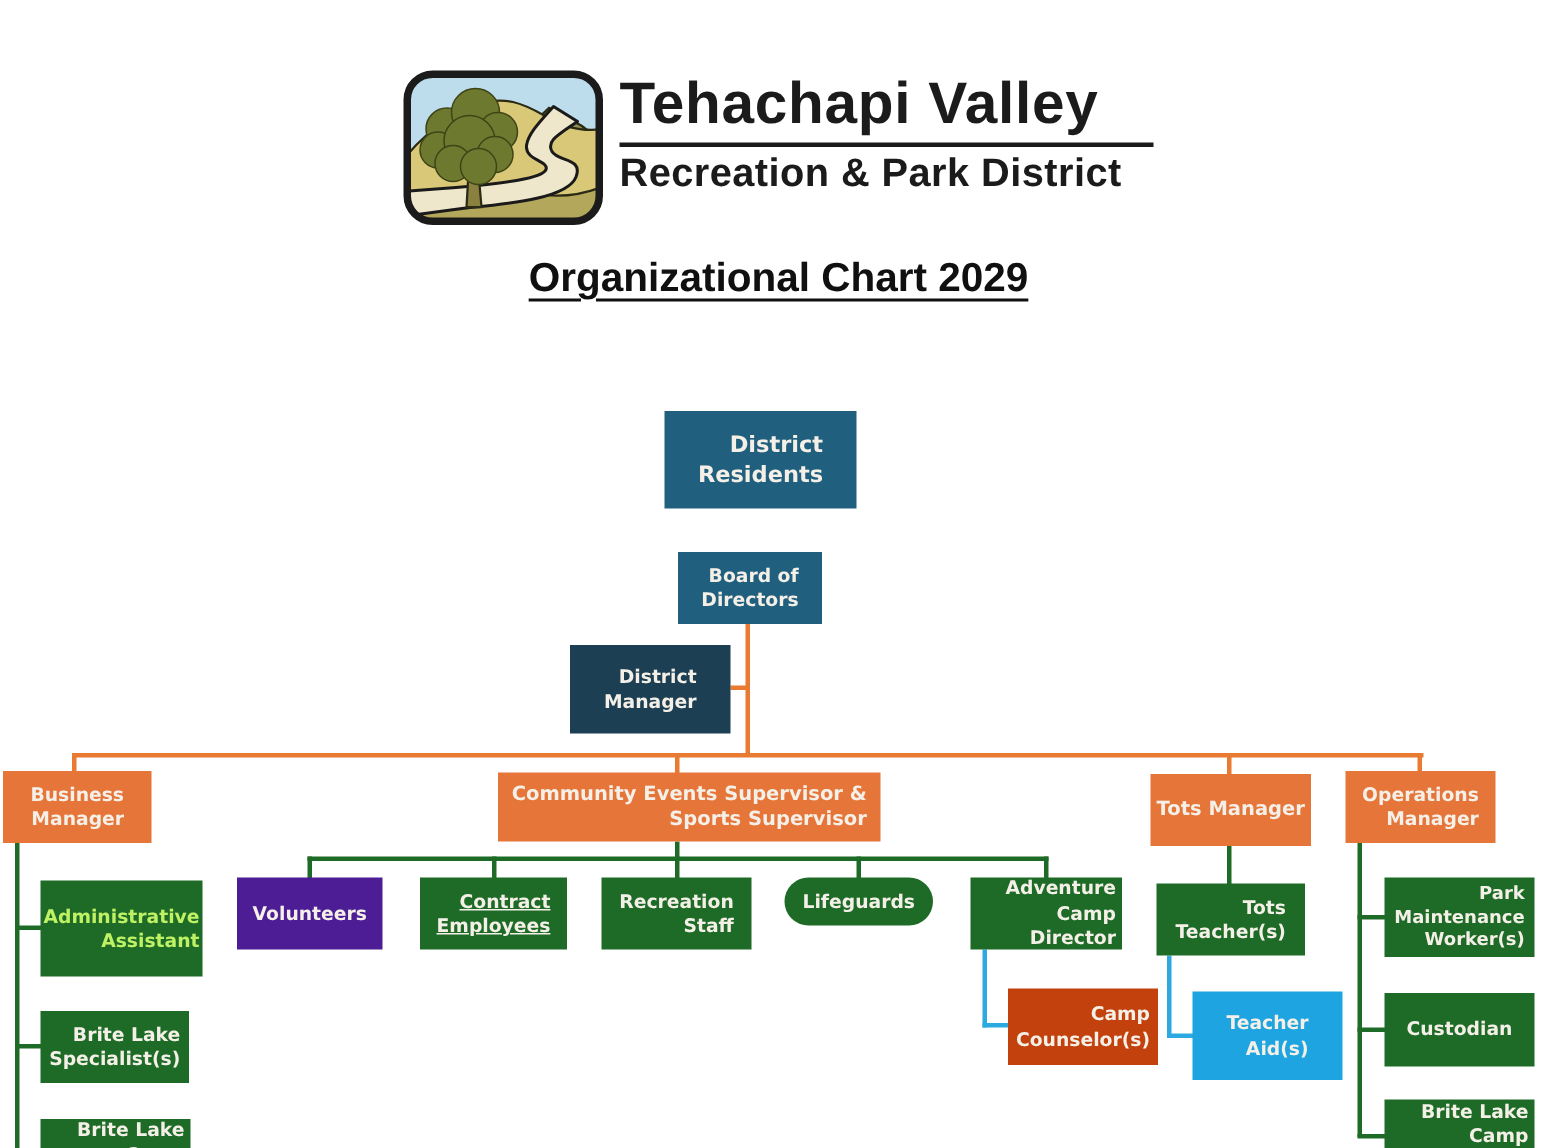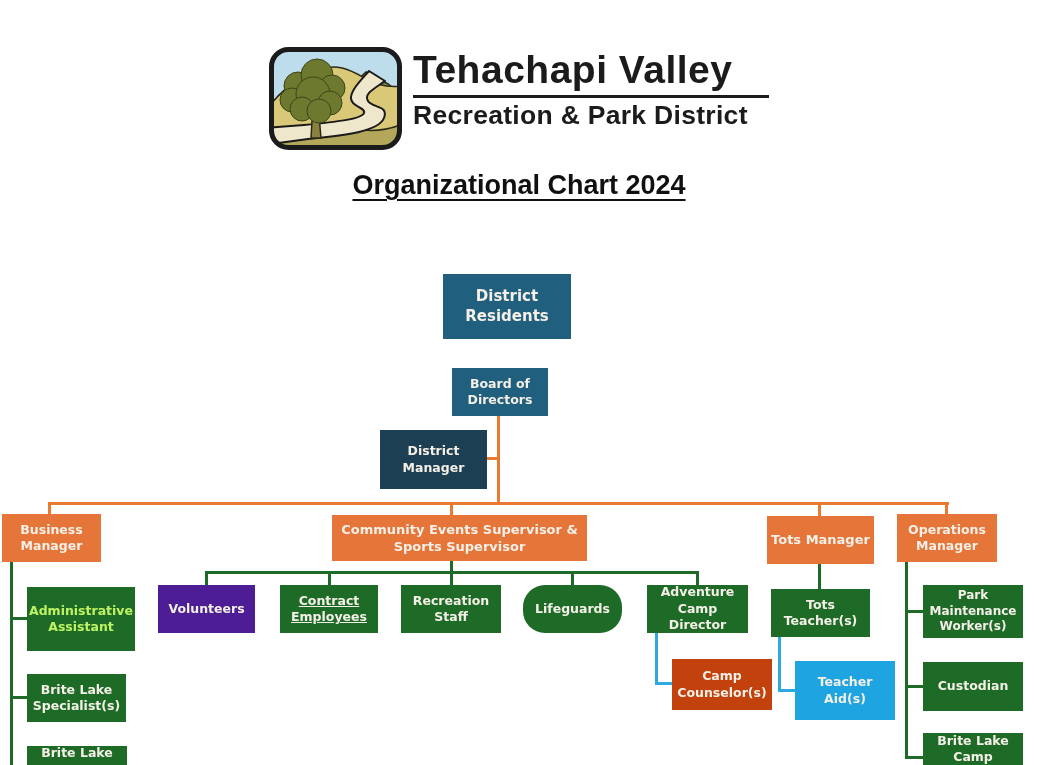--- a/index.html
+++ b/index.html
@@ -11,21 +11,21 @@
   #org-name-line1{font-family:"Liberation Sans",sans-serif;font-weight:700;font-size:39px;
                   color:#1b1b1b;letter-spacing:0.5px;white-space:nowrap;}
   #org-name-rule{margin-top:3px;width:356px;height:2.5px;background:#1b1b1b;}
   #org-name-line2{margin-top:2px;font-family:"Liberation Sans",sans-serif;font-weight:700;
                   font-size:26.5px;color:#1b1b1b;letter-spacing:0.3px;white-space:nowrap;}
   #page-title{position:absolute;left:0;top:136px;width:1038px;text-align:center;
               font-family:"Liberation Sans",sans-serif;font-weight:700;font-size:27px;color:#101010;
               text-decoration:underline;text-underline-offset:5px;text-decoration-thickness:2px;}
   
   .node{position:absolute;display:flex;align-items:center;justify-content:center;
-        text-align:center;white-space:pre-line;font-weight:bold;font-size:12.5px;
+        text-align:right;white-space:pre-line;font-weight:bold;font-size:12.5px;
         line-height:1.32;padding:4px;box-sizing:border-box;}
   .line{position:absolute;}
 </style>
 </head>
 <body>
 
 <div id="page">
 
   <div id="logo">
     <svg viewBox="0 0 135 105" width="135" height="105">
@@ -55,21 +55,21 @@
       <rect x="3.5" y="3.5" width="128" height="98" rx="17" fill="none" stroke="#1b1b1b" stroke-width="5"></rect>
     </svg>
   </div>
 
   <div id="org-name">
     <div id="org-name-line1">Tehachapi Valley</div>
     <div id="org-name-rule"></div>
     <div id="org-name-line2">Recreation &amp; Park District</div>
   </div>
 
-  <div id="page-title">Organizational Chart 2024</div>
+  <div id="page-title">Organizational Chart 2029</div>
 
   <div id="chart">
       <div class="line" style="left: 497px; top: 370px; width: 3px; height: 100px; background: rgb(232, 122, 49);"></div>
       <div class="line" style="left: 487px; top: 423px; width: 12px; height: 3px; background: rgb(232, 122, 49);"></div>
       <div class="line" style="left: 48px; top: 468px; width: 901px; height: 3px; background: rgb(232, 122, 49);"></div>
       <div class="line" style="left: 48px; top: 468px; width: 3px; height: 13px; background: rgb(232, 122, 49);"></div>
       <div class="line" style="left: 450px; top: 468px; width: 3px; height: 14px; background: rgb(232, 122, 49);"></div>
       <div class="line" style="left: 818px; top: 468px; width: 3px; height: 15px; background: rgb(232, 122, 49);"></div>
       <div class="line" style="left: 945px; top: 468px; width: 3px; height: 13px; background: rgb(232, 122, 49);"></div>
       <div class="line" style="left: 10px; top: 528px; width: 3px; height: 209px; background: rgb(30, 107, 39);"></div>
@@ -109,21 +109,21 @@
 Assistant</div>
       <div class="node" style="left: 27px; top: 640px; width: 99px; height: 48px; background: rgb(30, 107, 39); color: rgb(244, 240, 231);">Brite Lake
 Specialist(s)</div>
       <div class="node" style="left: 27px; top: 712px; width: 100px; height: 48px; background: rgb(30, 107, 39); color: rgb(244, 240, 231);">Brite Lake
 Camp Host(s)</div>
       <div class="node" style="left: 158px; top: 551px; width: 97px; height: 48px; background: #4c1d95; color: rgb(244, 240, 231);">Volunteers</div>
       <div class="node" style="left: 280px; top: 551px; width: 98px; height: 48px; background: rgb(30, 107, 39); color: rgb(244, 240, 231); text-decoration: underline;">Contract
 Employees</div>
       <div class="node" style="left: 401px; top: 551px; width: 100px; height: 48px; background: rgb(30, 107, 39); color: rgb(244, 240, 231);">Recreation
 Staff</div>
-      <div class="node" style="left: 523px; top: 551px; width: 99px; height: 48px; background: rgb(30, 107, 39); color: rgb(244, 240, 231); border-radius: 22px;">Lifeguards</div>
+      <div class="node" style="left: 523px; top: 551px; width: 99px; height: 32px; background: rgb(30, 107, 39); color: rgb(244, 240, 231); border-radius: 22px;">Lifeguards</div>
       <div class="node" style="left: 647px; top: 551px; width: 101px; height: 48px; background: rgb(30, 107, 39); color: rgb(244, 240, 231);">Adventure
 Camp Director</div>
       <div class="node" style="left: 672px; top: 625px; width: 100px; height: 51px; background: #c2410c; color: rgb(244, 240, 231);">Camp
 Counselor(s)</div>
       <div class="node" style="left: 771px; top: 555px; width: 99px; height: 48px; background: rgb(30, 107, 39); color: rgb(244, 240, 231);">Tots
 Teacher(s)</div>
       <div class="node" style="left: 795px; top: 627px; width: 100px; height: 59px; background: rgb(30, 164, 224); color: rgb(244, 240, 231);">Teacher
 Aid(s)</div>
       <div class="node" style="left: 923px; top: 551px; width: 100px; height: 53px; background: rgb(30, 107, 39); color: rgb(244, 240, 231); font-size: 12px;">Park
 Maintenance

